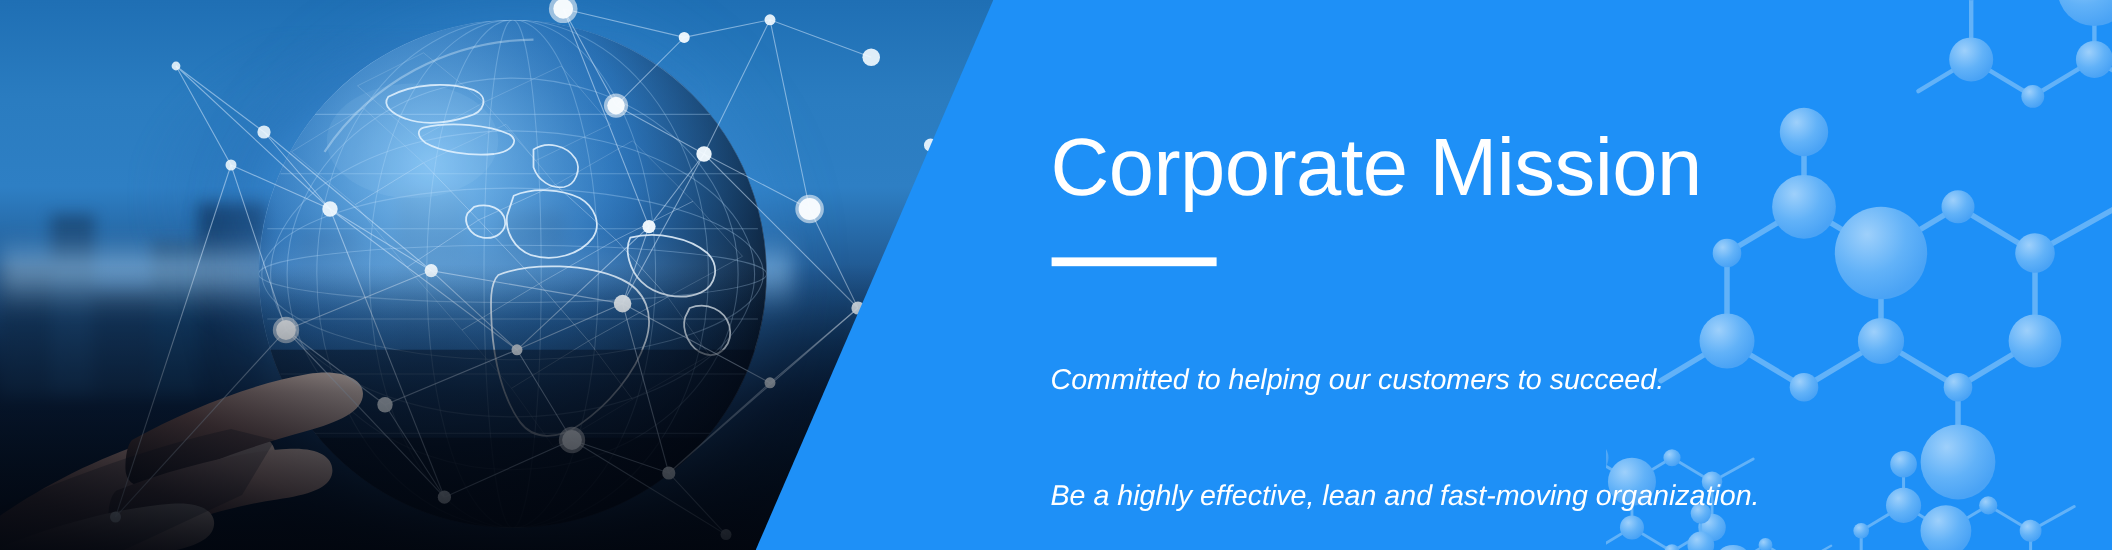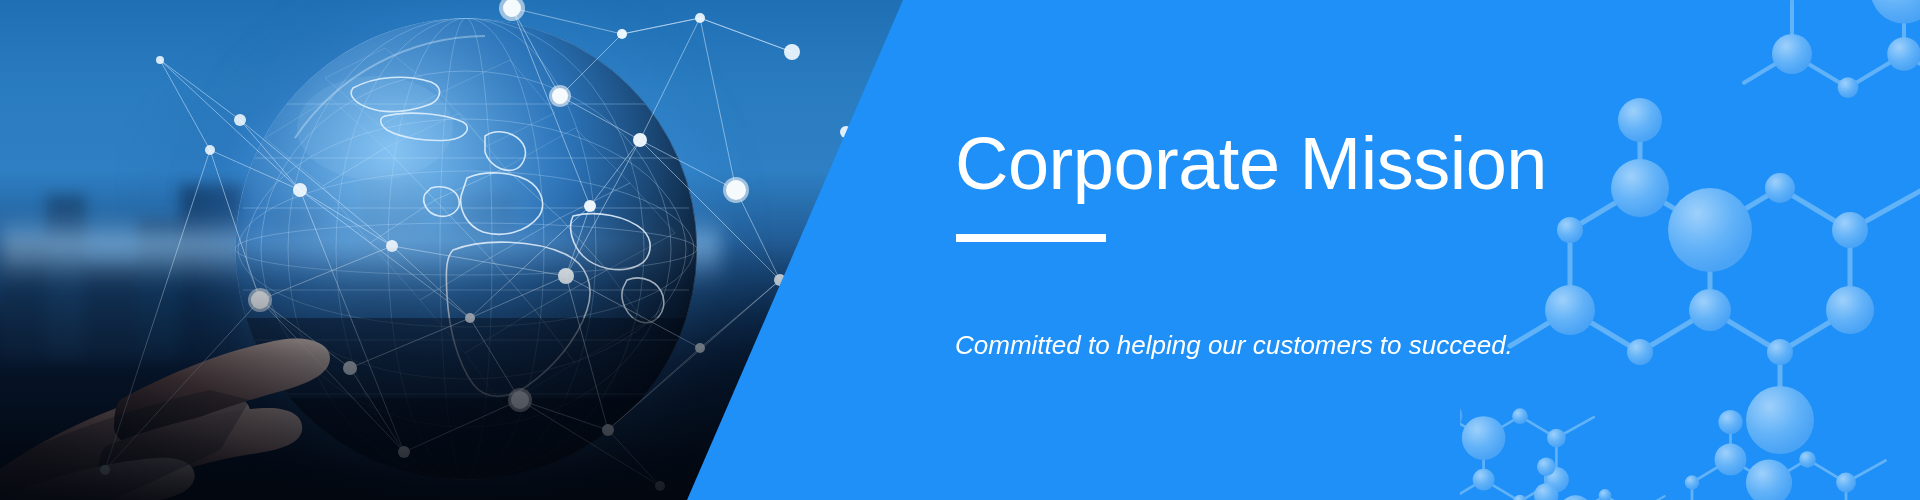--- a/index.html
+++ b/index.html
@@ -116,21 +116,20 @@
   .title{
     position:absolute;
     left:0; top:112px;
     font-size:74px;
     line-height:80px;
     font-weight:400;
     color:#ffffff;
     letter-spacing:-0.5px;
     white-space:nowrap;
     font-family:"Liberation Sans", sans-serif;
-    margin-top:12px;
   }
   .divider{
     position:absolute;
     left:1px; top:234px;
     width:150px; height:8px;
     background:#ffffff;
   }
   .tagline{
     position:absolute;
     left:0; top:258px;
@@ -402,18 +401,19 @@
     </div>
   </div>
 
   <div class="content">
     <div class="title">Corporate Mission</div>
 
     <div class="divider"></div>
 
     <div class="tagline">
       <span class="tagline-line">Committed to helping our customers to succeed.</span>
+      <span class="tagline-line">Be a highly effective, lean and fast-moving organization.</span>
       
       
     </div>
   </div>
 
 </div>
 
 </body></html>

